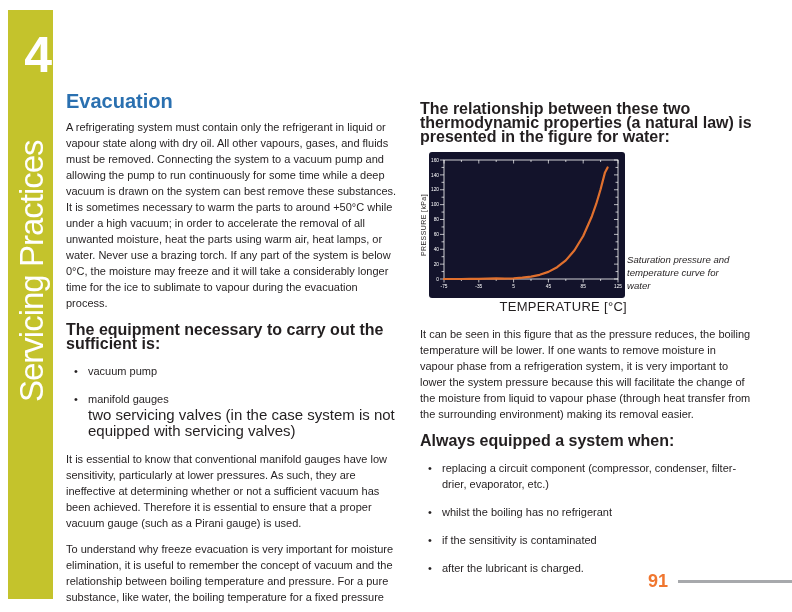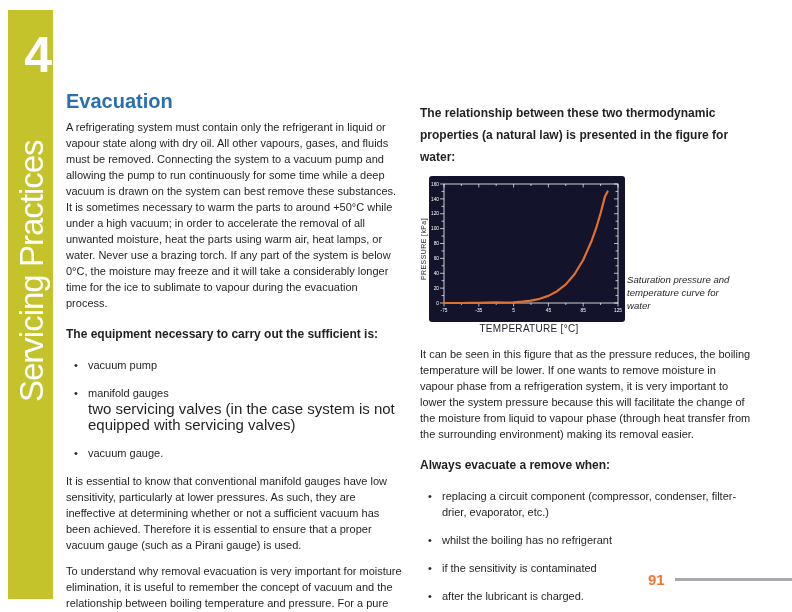--- a/index.html
+++ b/index.html
@@ -37,21 +37,21 @@
   .col { position: absolute; top: 90px; }
   .col-left  { left: 66px;  width: 336px; }
   .col-right { left: 420px; width: 332px; }
 
   .col p { font-size: 11px; line-height: 16px; margin-bottom: 10px; }
   h1.section-heading {
     font-size: 20px; font-weight: 700;
     margin-bottom: 6px;
   }
   h2.subhead {
-    font-size: 12px; font-weight: 700; line-height: 22px;
+    font-size: 16px; font-weight: 700; line-height: 14px;
     margin: 12px 0 8px 0;
   }
   ul.doc-list { list-style: none; margin-bottom: 12px; }
   ul.doc-list li {
     position: relative; padding-left: 22px;
     font-size: 11px; line-height: 16px; margin-bottom: 2px; margin-top: 12px;
   }
   ul.doc-list li::before {
     content: "\2022";
     position: absolute; left: 8px; top: 0;
@@ -65,35 +65,35 @@
   .fig-main { display: flex; align-items: center; }
   .y-axis-title {
     writing-mode: vertical-rl; transform: rotate(180deg);
     font-size: 7px; letter-spacing: 0.4px;
     color: #231f20; margin-right: 2px;
     text-align: center; height: 146px;
   }
   svg.chart { border-radius: 3px; display: block; }
   .x-axis-title {
     width: 196px; margin-left: 11px; margin-top: 1px;
-    text-align: center; font-size: 10px; letter-spacing: 0.3px;
+    text-align: right; font-size: 13px; letter-spacing: 0.3px;
     color: #231f20;
   }
   .figure-caption {
     width: 104px; margin-left: 0;
     align-self: flex-end; margin-bottom: 22px;
     font-style: italic; font-size: 9.6px; line-height: 13px;
   }
 
   
   .footer {
     position: absolute; left: 648px; right: 0; top: 571px;
     display: flex; align-items: center; gap: 10px;
   }
-  .page-number { font-size: 15px; font-weight: 700; }
+  .page-number { font-size: 18px; font-weight: 700; }
   .footer-rule { flex: 1 1 auto; height: 3px; }
 </style>
 </head>
 <body>
 
 <div class="page">
 
   <aside class="sidebar" style="background: rgb(196, 195, 44);">
     <div class="chapter-number" style="color: rgb(255, 255, 255);">4</div>
     <div class="chapter-title" style="color: rgb(255, 255, 255);">Servicing Practices</div>
@@ -104,26 +104,23 @@
     <p>A refrigerating system must contain only the refrigerant in liquid or vapour state along with dry oil. All other vapours, gases, and fluids must be removed. Connecting the system to a vacuum pump and allowing the pump to run continuously for some time while a deep vacuum is drawn on the system can best remove these substances. It is sometimes necessary to warm the parts to around +50°C while under a high vacuum; in order to accelerate the removal of all unwanted moisture, heat the parts using warm air, heat lamps, or water. Never use a brazing torch. If any part of the system is below 0°C, the moisture may freeze and it will take a considerably longer time for the ice to sublimate to vapour during the evacuation process.</p>
     <h2 class="subhead">The equipment necessary to carry out the sufficient is:</h2>
     <ul class="doc-list">
       <li>
         <span>vacuum pump</span>
       </li>
       <li>
         <span>manifold gauges</span>
         <div class="list-note">two servicing valves (in the case system is not equipped with servicing valves)</div>
       </li>
-      <li>
-        <span>vacuum gauge.</span>
-      </li>
     </ul>
     <p>It is essential to know that conventional manifold gauges have low sensitivity, particularly at lower pressures. As such, they are ineffective at determining whether or not a sufficient vacuum has been achieved. Therefore it is essential to ensure that a proper vacuum gauge (such as a Pirani gauge) is used.</p>
-    <p>To understand why removal evacuation is very important for moisture elimination, it is useful to remember the concept of vacuum and the relationship between boiling temperature and pressure. For a pure substance, like water, the boiling temperature for a fixed pressure</p>
+    <p>To understand why freeze evacuation is very important for moisture elimination, it is useful to remember the concept of vacuum and the relationship between boiling temperature and pressure. For a pure substance, like water, the boiling temperature for a fixed pressure</p>
   </div>
 
   <div class="col col-right">
     <h2 class="subhead">The relationship between these two thermodynamic properties (a natural law) is presented in the figure for water:</h2>
 
     <div class="figure-row">
       <div class="figure-block">
         <div class="fig-main">
           <div class="y-axis-title">PRESSURE [kPa]</div>
           <svg id="chart" class="chart" width="196" height="146" viewBox="0 0 196 146" style="background: rgb(19, 19, 43);">
@@ -201,21 +198,21 @@
               <text x="10" y="9.7" text-anchor="end" fill="#ffffff" font-size="4.8" font-family="&quot;Liberation Sans&quot;, sans-serif">160</text>
               <path d="M15.0 127.0 L23.7 127.0 L32.4 127.0 L41.1 126.9 L49.8 126.8 L58.5 126.6 L67.2 126.3 L75.9 126.7 L84.6 126.4 L93.3 125.7 L102.0 124.6 L110.7 122.8 L119.4 119.9 L128.1 115.2 L136.8 108.4 L145.5 98.3 L154.2 84.0 L162.9 64.2 L167.3 51.7 L171.6 37.2 L176.0 20.4 L178.6 15.4" fill="none" stroke="#e0702e" stroke-width="2.2" stroke-linecap="round" stroke-linejoin="round"></path>
             </svg>
         </div>
         <div class="x-axis-title">TEMPERATURE [°C]</div>
       </div>
       <div class="figure-caption">Saturation pressure and temperature curve for water</div>
     </div>
 
     <p>It can be seen in this figure that as the pressure reduces, the boiling temperature will be lower. If one wants to remove moisture in vapour phase from a refrigeration system, it is very important to lower the system pressure because this will facilitate the change of the moisture from liquid to vapour phase (through heat transfer from the surrounding environment) making its removal easier.</p>
-    <h2 class="subhead">Always evacuate a remove when:</h2>
+    <h2 class="subhead">Always equipped a system when:</h2>
     <ul class="doc-list">
       <li>replacing a circuit component (compressor, condenser, filter-drier, evaporator, etc.)</li>
       <li>whilst the boiling has no refrigerant</li>
       <li>if the sensitivity is contaminated</li>
       <li>after the lubricant is charged.</li>
     </ul>
   </div>
 
   <div class="footer">
     <span class="page-number" style="color: rgb(240, 118, 47);">91</span>

